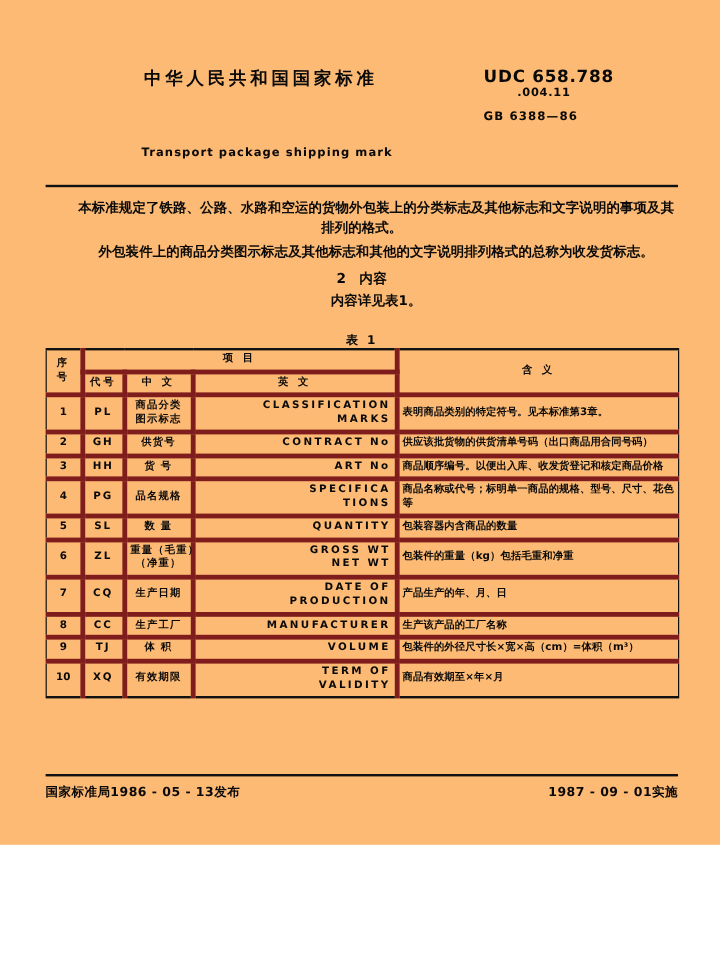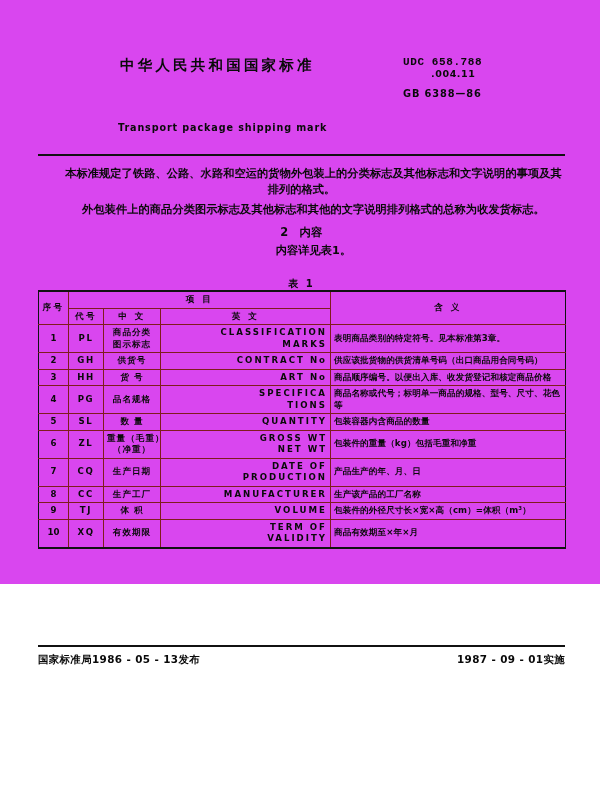--- a/index.html
+++ b/index.html
@@ -12,22 +12,22 @@
     height: 800px;
     position: relative;
     font-family: "DejaVu Sans", "Liberation Sans", sans-serif;
     color: #0a0a0a;
     overflow: hidden;
   }
   .page {
     position: absolute;
     left: 0; top: 0;
     width: 600px;
-    height: 584px;
-    background: #d946ef;
+    height: 704px;
+    background: #fdba74;
   }
 
   
   .header {
     position: absolute;
     left: 38px; top: 46px;
     width: 527px;
     height: 100px;
   }
   .nat-std {
@@ -54,25 +54,24 @@
     letter-spacing: 0.9px;
     white-space: nowrap;
   }
   .udc-block {
     position: absolute;
     right: 22px; top: 10px;
     text-align: left;
     width: 140px;
   }
   .udc-line1 {
-    font-size: 11px;
+    font-size: 14px;
     font-weight: bold;
     letter-spacing: 0.6px;
     white-space: nowrap;
-    font-family: Liberation Mono, monospace;
   }
   .udc-line2 {
     font-size: 9.5px;
     font-weight: bold;
     letter-spacing: 0.6px;
     white-space: nowrap;
     margin-left: 28px;
   }
   .std-no {
     font-size: 9.8px;
@@ -132,21 +131,21 @@
     letter-spacing: 2px;
   }
   table.spec {
     position: absolute;
     left: 38px; top: 290px;
     width: 527px;
     border-collapse: collapse;
     table-layout: fixed;
   }
   table.spec td, table.spec th {
-    border: 1px solid #7f1d1d;
+    border: 4px solid #7f1d1d;
     padding: 2px 3px;
     font-size: 8.6px;
     font-weight: bold;
     vertical-align: middle;
     line-height: 11.5px;
   }
   table.spec thead th {
     text-align: center;
     letter-spacing: 2.5px;
   }

